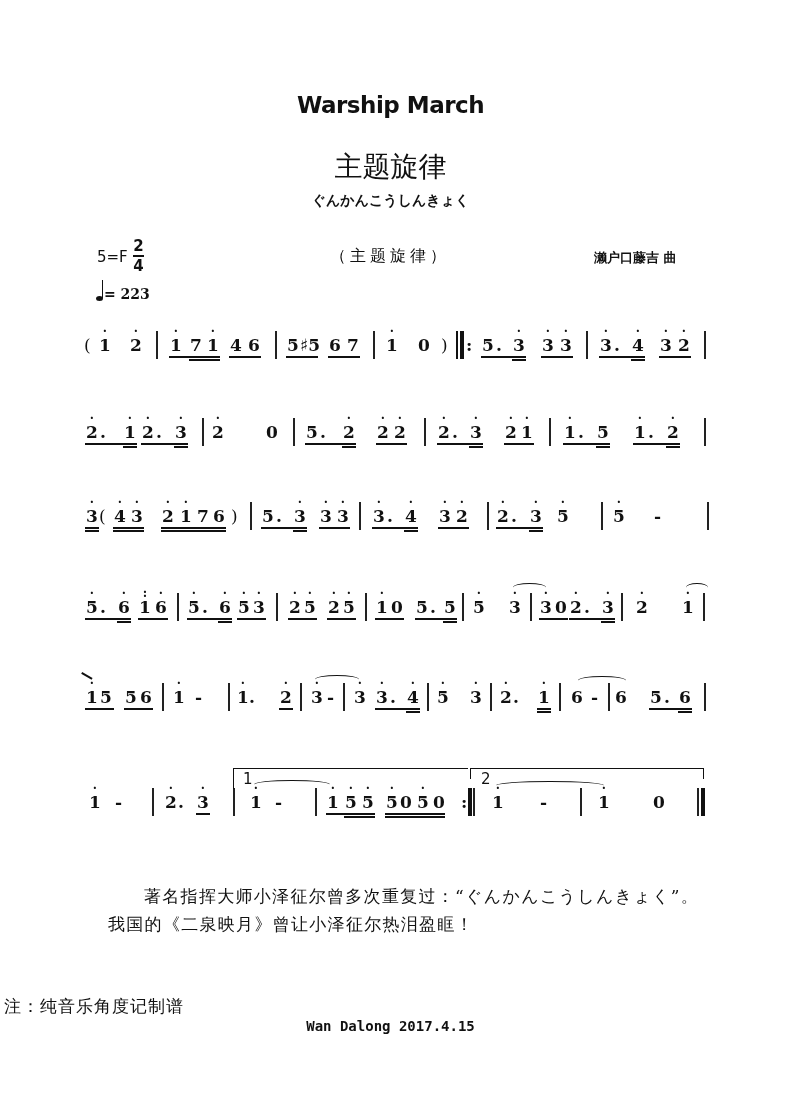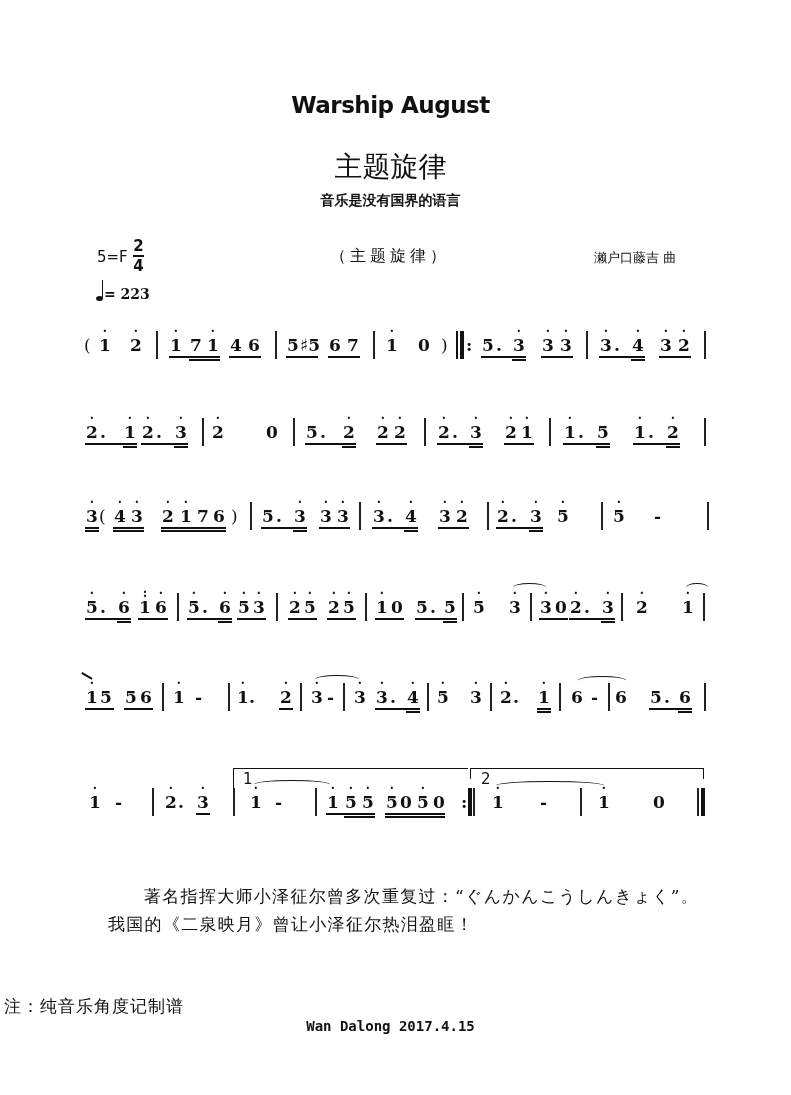--- a/index.html
+++ b/index.html
@@ -10,43 +10,43 @@
               font-weight:bold; font-size:23px; letter-spacing:-0.5px; }
   .title-zh { left:0; width:781px; top:148px; text-align:center; font-size:28px; font-family:"DejaVu Sans", sans-serif; }
   .title-jp { left:0; width:781px; top:192px; text-align:center; font-size:14px; font-weight:bold; font-family:"DejaVu Sans", sans-serif; }
   .key { left:97px; top:248px; font-size:15px; font-family:"DejaVu Sans", sans-serif; }
   .frac { position:absolute; left:133px; top:238px; font-family:"DejaVu Sans", sans-serif; font-weight:bold; font-size:15px; line-height:16px; text-align:center; }
   .frac .line { display:block; width:11px; height:1.5px; background:#111; margin:1px 0; }
   .tempo { left:96px; top:286px; font-size:14px; font-weight:bold; }
   .note-glyph { display:inline-block; width:7px; height:5px; background:#111; border-radius:50%; position:relative; top:2px; margin-right:1px; }
   .note-stem { position:absolute; left:6px; top:-16px; width:1.4px; height:18px; background:#111; }
   .subtitle { left:330px; top:246px; font-size:16px; letter-spacing:4px; font-family:"DejaVu Sans", sans-serif; }
-  .composer { left:594px; top:249px; font-size:13px; font-weight:normal; font-family:"DejaVu Sans", sans-serif; }
+  .composer { left:594px; top:249px; font-size:13px; font-weight:bold; font-family:"DejaVu Sans", sans-serif; }
 
   .row { position:absolute; left:0; width:791px; height:60px; }
   .n { position:absolute; font-weight:bold; font-size:17px; line-height:20px; top:0; font-family:"DejaVu Serif", serif; }
   .n .hd { position:absolute; left:50%; top:-7px; transform:translateX(-50%); font-size:12px; line-height:6px; }
   .bar { position:absolute; top:-4px; width:1.6px; height:28px; background:#222; }
   .dbar { position:absolute; top:-4px; width:4px; height:28px; background:#111; }
   .ul { position:absolute; height:1.5px; background:#111; }
   .slur { position:absolute; border-top:1.5px solid #111; border-radius:50% 50% 0 0; height:8px; }
   .bracket { position:absolute; border-top:1.5px solid #111; border-left:1.5px solid #111; height:20px; }
   .volta-num { position:absolute; font-family:"DejaVu Sans", sans-serif; font-size:15px; }
 
   .para { left:108px; width:600px; top:882px; font-size:17px; line-height:28px; text-indent:36px; letter-spacing:1.3px;
           font-family:"DejaVu Serif", serif; }
   .note { left:4px; width:781px; top:985px; text-align:left; font-size:17px; letter-spacing:1px;margin-top:10px; }
   .sign { left:0; width:781px; top:1018px; text-align:center; font-size:14px; font-family:"DejaVu Sans Mono", monospace; font-weight:bold; }
 </style>
 </head>
 <body>
 
-<div class="abs title-en">Warship August</div>
+<div class="abs title-en">Warship March</div>
 <div class="abs title-zh">主题旋律</div>
-<div class="abs title-jp">音乐是没有国界的语言</div>
+<div class="abs title-jp">ぐんかんこうしんきょく</div>
 
 <div class="abs key">5=F</div>
 <div class="frac">
   <span>2</span>
   <span class="line"></span>
   <span>4</span>
 </div>
 <div class="abs tempo">
   <span class="note-glyph"><span class="note-stem"></span></span><span>= 223</span>
 </div>

